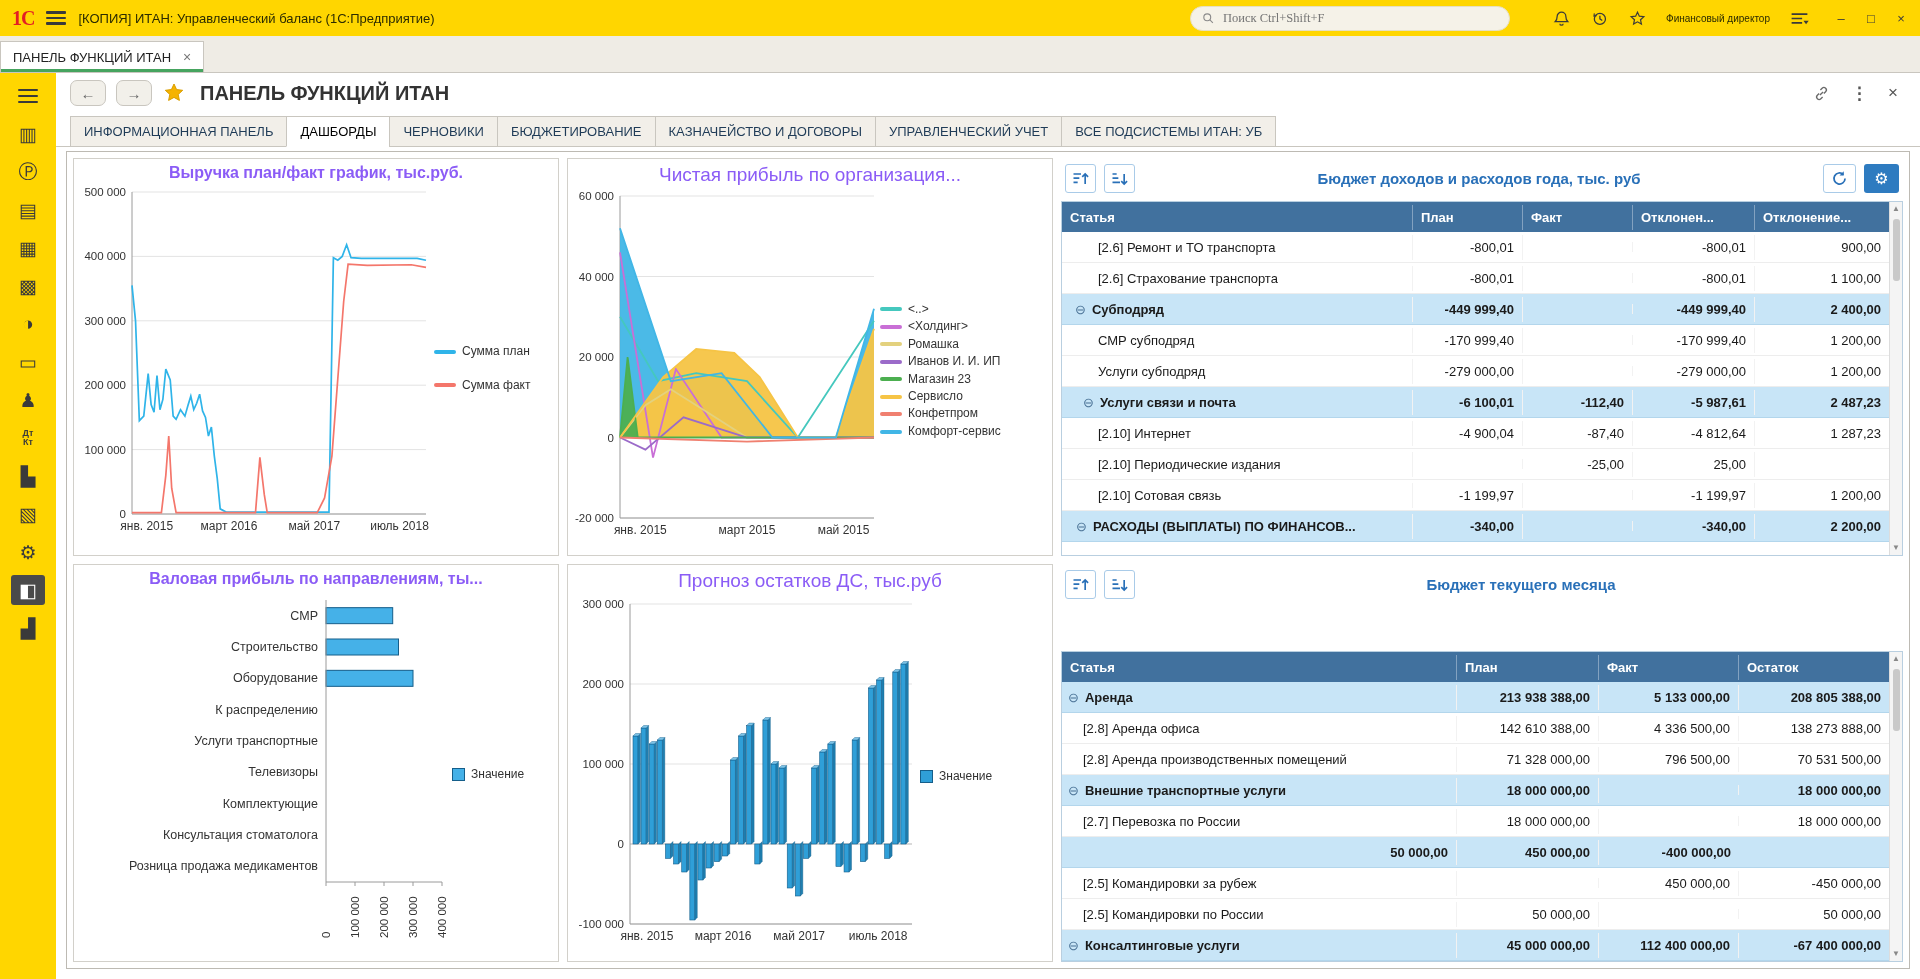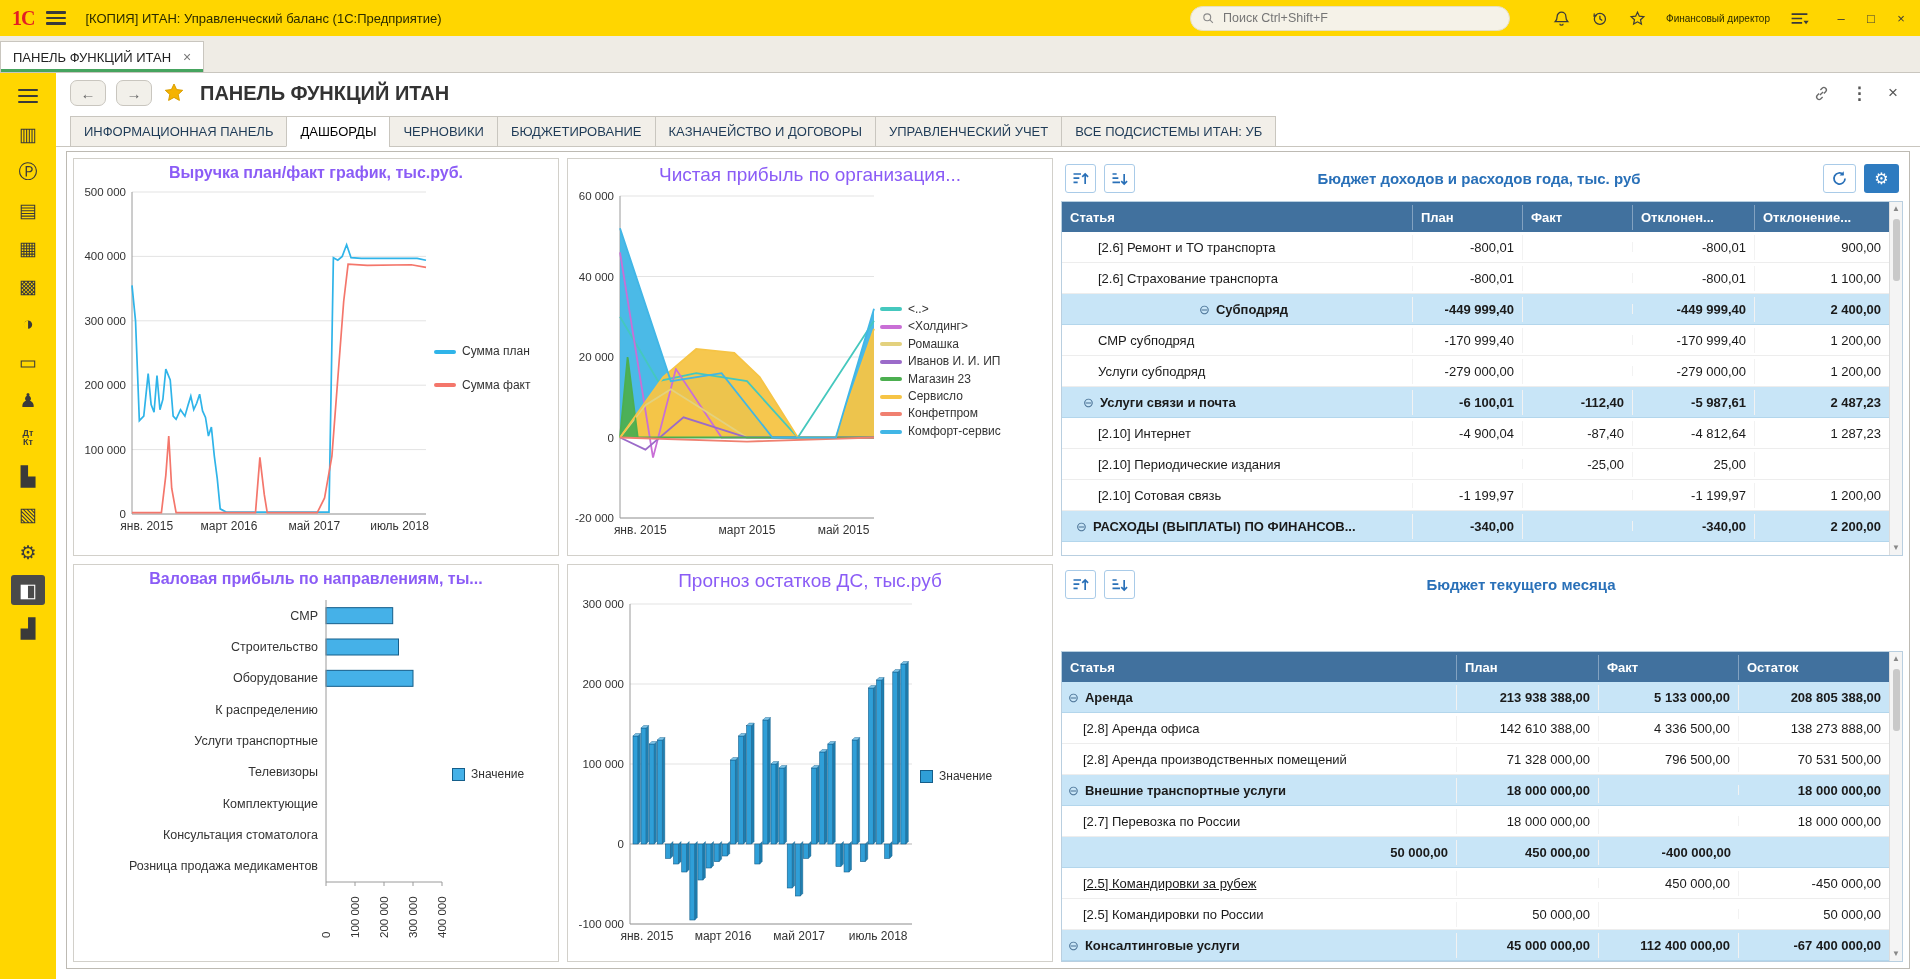--- a/index.html
+++ b/index.html
@@ -4,24 +4,24 @@
 <style>
   * { box-sizing: border-box; margin: 0; padding: 0; }
   html,body { width:1920px; height:979px; overflow:hidden; }
   body { font-family:"Liberation Sans", sans-serif; background:#fff; color:#1a1a1a; }
 
   
   .topbar { height:36px; background:#FFD600; display:flex; align-items:center; padding:0 12px; gap:12px; }
   .logo { color:#E31E24; font-weight:bold; font-size:20px; font-family:"Liberation Serif", serif; letter-spacing:-1px; }
   .burger { display:flex; flex-direction:column; gap:3px; width:20px; cursor:pointer; }
   .burger span { height:2.5px; background:#3A3A3A; border-radius:1px; }
-  .win-title { font-size:13px; color:#2B2B00;margin-left:7px; }
+  .win-title { font-size:13px; color:#2B2B00; }
   .tb-spacer { flex:1; }
   .search { width:320px; height:25px; background:#F5F2E8; border:1px solid #E6DFC2; border-radius:13px; display:flex; align-items:center; gap:7px; padding:0 10px; }
-  .search input { border:none; outline:none; background:transparent; font-size:12.5px; color:#555; width:100%; font-family:Liberation Sans, sans-serif; }
+  .search input { border:none; outline:none; background:transparent; font-size:12.5px; color:#555; width:100%; font-family:Liberation Serif, serif; }
   .tb-icon { width:26px; height:26px; display:flex; align-items:center; justify-content:center; cursor:pointer; }
   .tb-user { font-size:10px; color:#2B2B00; margin:0 4px; }
   .win-btns { display:flex; gap:16px; margin-left:10px; }
   .win-btn { font-size:13px; color:#3A3A3A; cursor:pointer; width:14px; text-align:center; }
 
   
   .tabsbar { height:37px; background:#EFECE5; border-bottom:1px solid #C9C6BF; display:flex; align-items:stretch; padding:5px 0 0 0; }
   .wintab { background:#fff; border:1px solid #C9C6BF; border-bottom:none; display:flex; align-items:center; gap:12px; padding:0 12px; font-size:13px; color:#222; box-shadow: inset 0 -3px 0 #46A45F; cursor:pointer; }
   .wintab .x { color:#777; font-size:14px; }
 
@@ -517,21 +517,21 @@
                 <div class="cell num">900,00</div>
               </div>
               <div class="trow body">
                 <div class="cell" style="padding-left: 36px;"><span>[2.6] Страхование транспорта</span></div>
                 <div class="cell num">-800,01</div>
                 <div class="cell num"></div>
                 <div class="cell num">-800,01</div>
                 <div class="cell num">1 100,00</div>
               </div>
               <div class="trow body group">
-                <div class="cell" style="padding-left: 21px; text-align: center;"><span class="expander">⊖</span><span>Субподряд</span></div>
+                <div class="cell" style="padding-left: 13px;"><span class="expander">⊖</span><span>Субподряд</span></div>
                 <div class="cell num">-449 999,40</div>
                 <div class="cell num"></div>
                 <div class="cell num">-449 999,40</div>
                 <div class="cell num">2 400,00</div>
               </div>
               <div class="trow body">
                 <div class="cell" style="padding-left: 36px;"><span>СМР субподряд</span></div>
                 <div class="cell num">-170 999,40</div>
                 <div class="cell num"></div>
                 <div class="cell num">-170 999,40</div>
@@ -642,21 +642,21 @@
                 <div class="cell num">18 000 000,00</div>
                 <div class="cell num"></div>
                 <div class="cell num">18 000 000,00</div>
               </div>
               <div class="trow body group">
                 <div class="cell num">50 000,00</div>
                 <div class="cell num">450 000,00</div>
                 <div class="cell num">-400 000,00</div>
               </div>
               <div class="trow body">
-                <div class="cell" style="padding-left: 21px; text-decoration: underline;"><span>[2.5] Командировки за рубеж</span></div>
+                <div class="cell" style="padding-left: 21px;"><span>[2.5] Командировки за рубеж</span></div>
                 <div class="cell num"></div>
                 <div class="cell num">450 000,00</div>
                 <div class="cell num">-450 000,00</div>
               </div>
               <div class="trow body">
                 <div class="cell" style="padding-left: 21px;"><span>[2.5] Командировки по России</span></div>
                 <div class="cell num">50 000,00</div>
                 <div class="cell num"></div>
                 <div class="cell num">50 000,00</div>
               </div>

